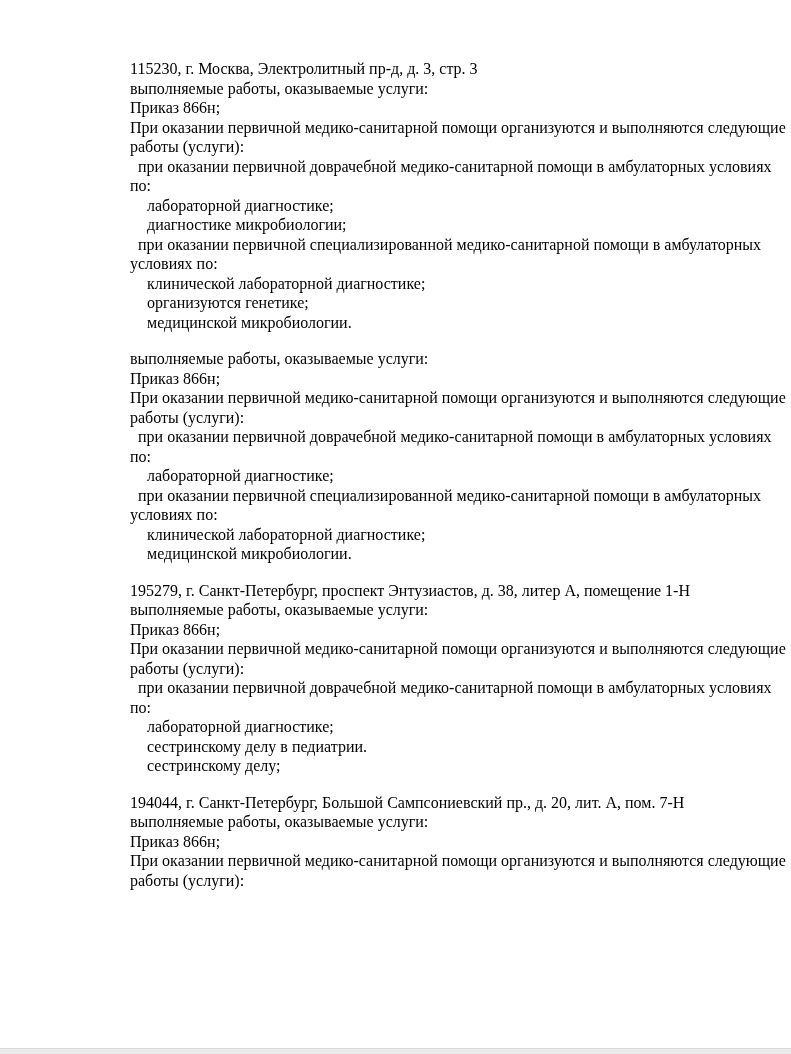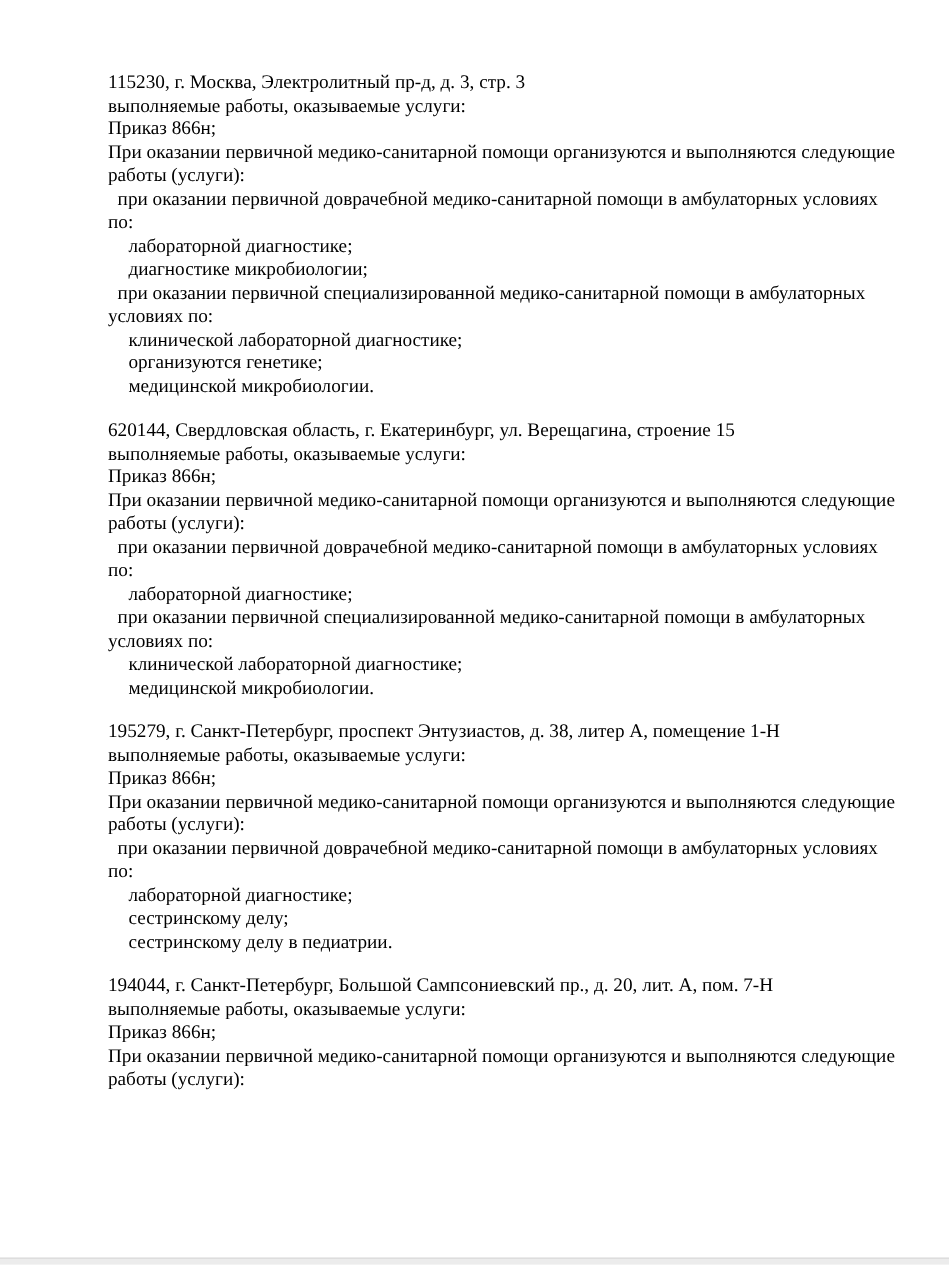--- a/index.html
+++ b/index.html
@@ -14,20 +14,21 @@
     position: relative;
     font-family: "Liberation Serif", "DejaVu Serif", serif;
     font-size: 16px;
     color: #000000;
   }
   .doc {
     padding: 59px 30px 0 90px;
   }
   .section {
     margin-bottom: 17px;
+    margin-left: 40px;
   }
   .line {
     line-height: 19.5px;
     white-space: pre;
   }
   .indent-0 { padding-left: 0; }
   .indent-1 { padding-left: 8px; }
   .indent-2 { padding-left: 17px; font-family: Liberation Serif, serif; }
   .hscrollbar {
     position: absolute;
@@ -54,21 +55,20 @@
       <div class="line indent-0">по:</div>
       <div class="line indent-2">лабораторной диагностике;</div>
       <div class="line indent-2">диагностике микробиологии;</div>
       <div class="line indent-1">при оказании первичной специализированной медико-санитарной помощи в амбулаторных</div>
       <div class="line indent-0">условиях по:</div>
       <div class="line indent-2">клинической лабораторной диагностике;</div>
       <div class="line indent-2">организуются генетике;</div>
       <div class="line indent-2">медицинской микробиологии.</div>
     </div>
     <div class="section">
-      <div class="line indent-0">620144, Свердловская область, г. Екатеринбург, ул. Верещагина, строение 15</div>
       <div class="line indent-0">выполняемые работы, оказываемые услуги:</div>
       <div class="line indent-0">Приказ 866н;</div>
       <div class="line indent-0">При оказании первичной медико-санитарной помощи организуются и выполняются следующие</div>
       <div class="line indent-0">работы (услуги):</div>
       <div class="line indent-1">при оказании первичной доврачебной медико-санитарной помощи в амбулаторных условиях</div>
       <div class="line indent-0">по:</div>
       <div class="line indent-2">лабораторной диагностике;</div>
       <div class="line indent-1">при оказании первичной специализированной медико-санитарной помощи в амбулаторных</div>
       <div class="line indent-0">условиях по:</div>
       <div class="line indent-2">клинической лабораторной диагностике;</div>
@@ -76,22 +76,22 @@
     </div>
     <div class="section">
       <div class="line indent-0">195279, г. Санкт-Петербург, проспект Энтузиастов, д. 38, литер А, помещение 1-Н</div>
       <div class="line indent-0">выполняемые работы, оказываемые услуги:</div>
       <div class="line indent-0">Приказ 866н;</div>
       <div class="line indent-0">При оказании первичной медико-санитарной помощи организуются и выполняются следующие</div>
       <div class="line indent-0">работы (услуги):</div>
       <div class="line indent-1">при оказании первичной доврачебной медико-санитарной помощи в амбулаторных условиях</div>
       <div class="line indent-0">по:</div>
       <div class="line indent-2">лабораторной диагностике;</div>
+      <div class="line indent-2">сестринскому делу в педиатрии.</div>
       <div class="line indent-2">сестринскому делу;</div>
-      <div class="line indent-2">сестринскому делу в педиатрии.</div>
     </div>
     <div class="section">
       <div class="line indent-0">194044, г. Санкт-Петербург, Большой Сампсониевский пр., д. 20, лит. А, пом. 7-Н</div>
       <div class="line indent-0">выполняемые работы, оказываемые услуги:</div>
       <div class="line indent-0">Приказ 866н;</div>
       <div class="line indent-0">При оказании первичной медико-санитарной помощи организуются и выполняются следующие</div>
       <div class="line indent-0">работы (услуги):</div>
     </div>
   </div>
 

